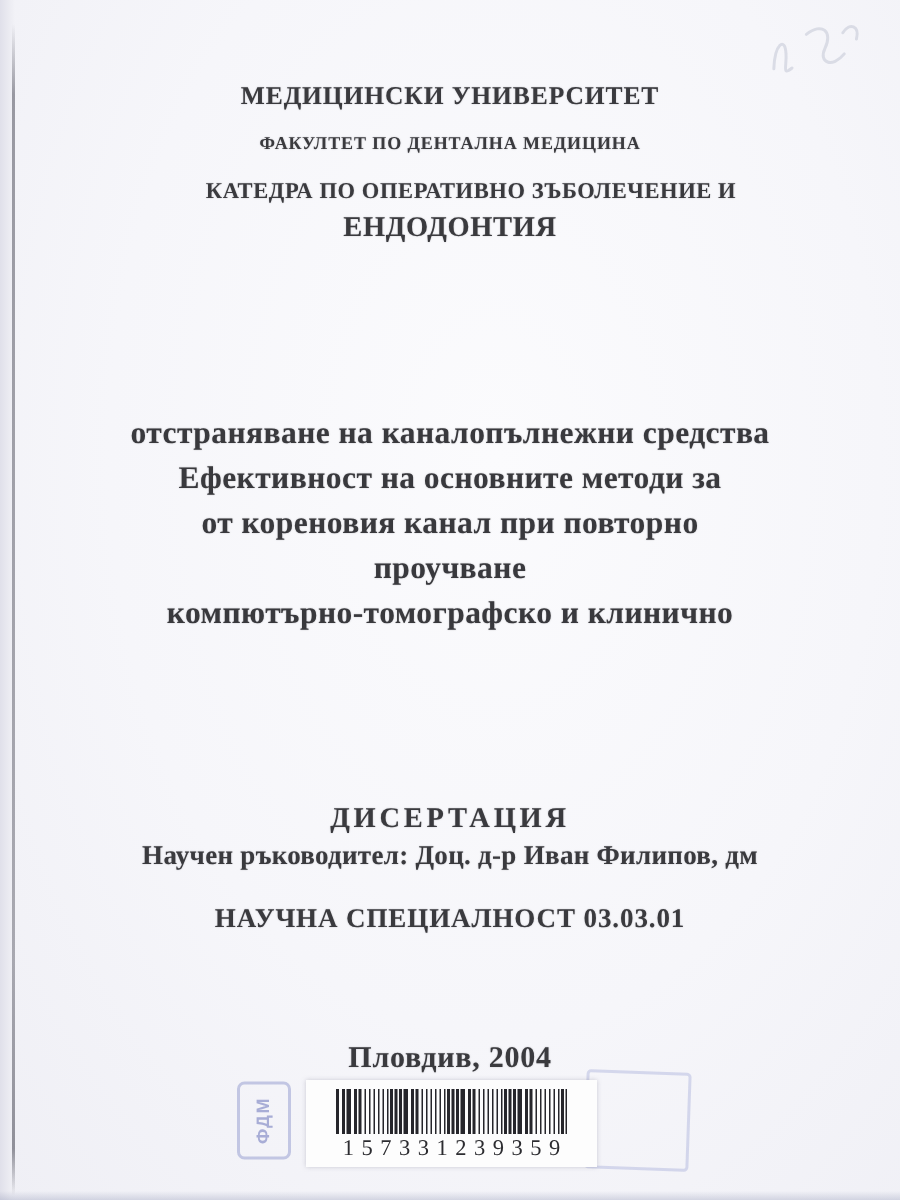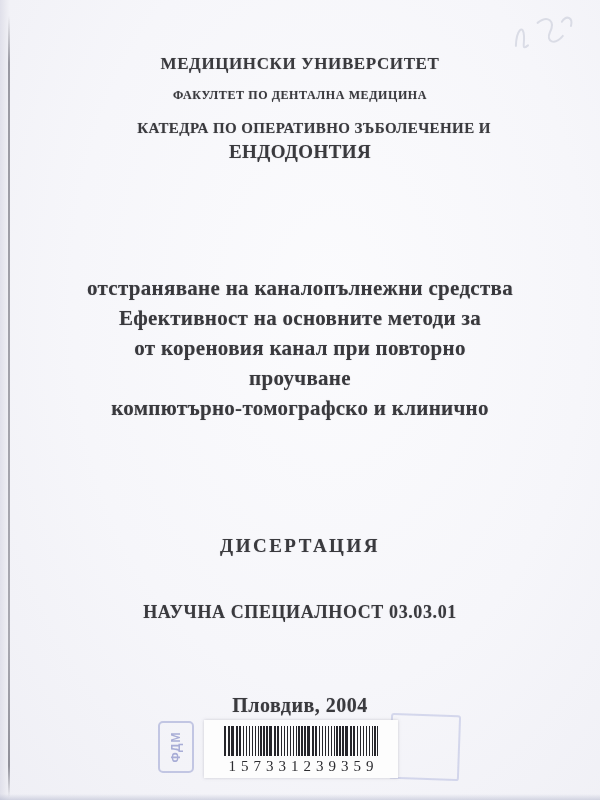--- a/index.html
+++ b/index.html
@@ -76,20 +76,21 @@
   <div class="title-block">
     <div>отстраняване на каналопълнежни средства</div>
     <div>Ефективност на основните методи за</div>
     <div>от кореновия канал при повторно</div>
     <div>проучване</div>
     <div>компютърно-томографско и клинично</div>
   </div>
 
   <div class="txt doctype">ДИСЕРТАЦИЯ</div>
 
+  <div class="txt supervisor">Научен ръководител: Доц. д-р Иван Филипов, дм</div>
   <div class="txt specialty">НАУЧНА СПЕЦИАЛНОСТ 03.03.01</div>
 
   <div class="txt cityyear">Пловдив, 2004</div>
 
   <div class="stamp-right"></div>
   <div class="stamp-left">
     <span>ФДМ</span>
   </div>
 
   <div class="barcode-label">

